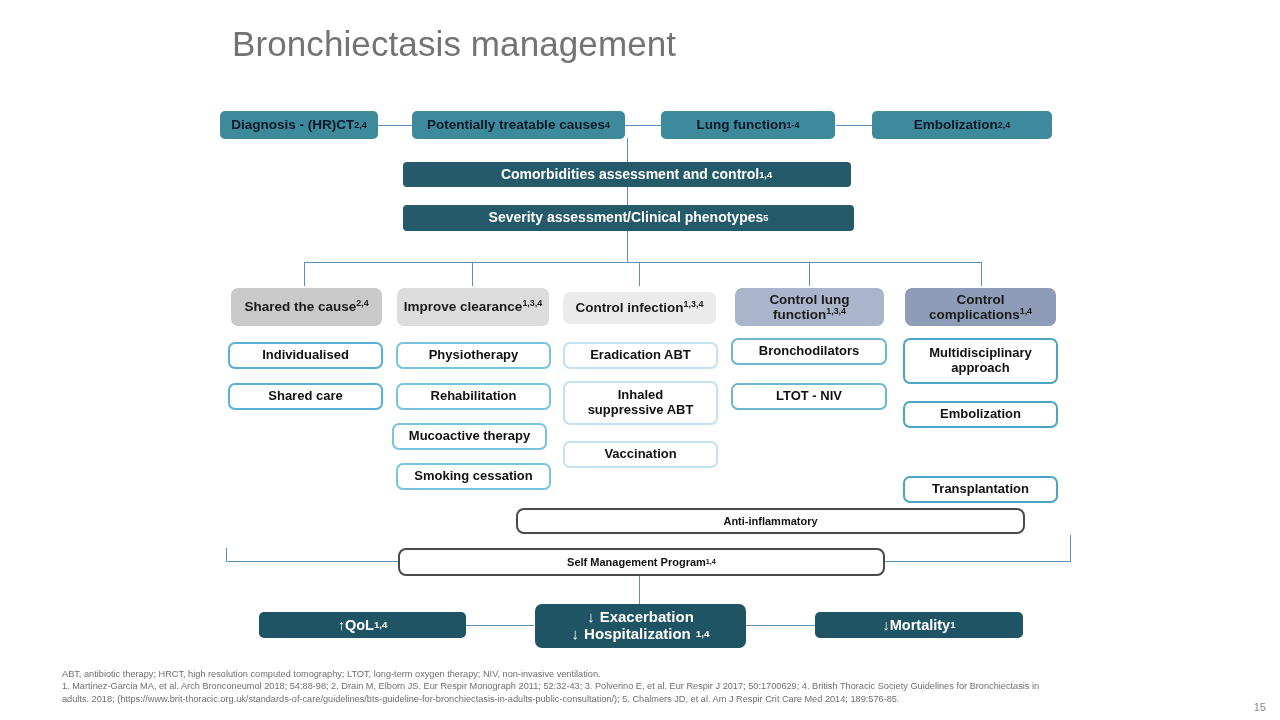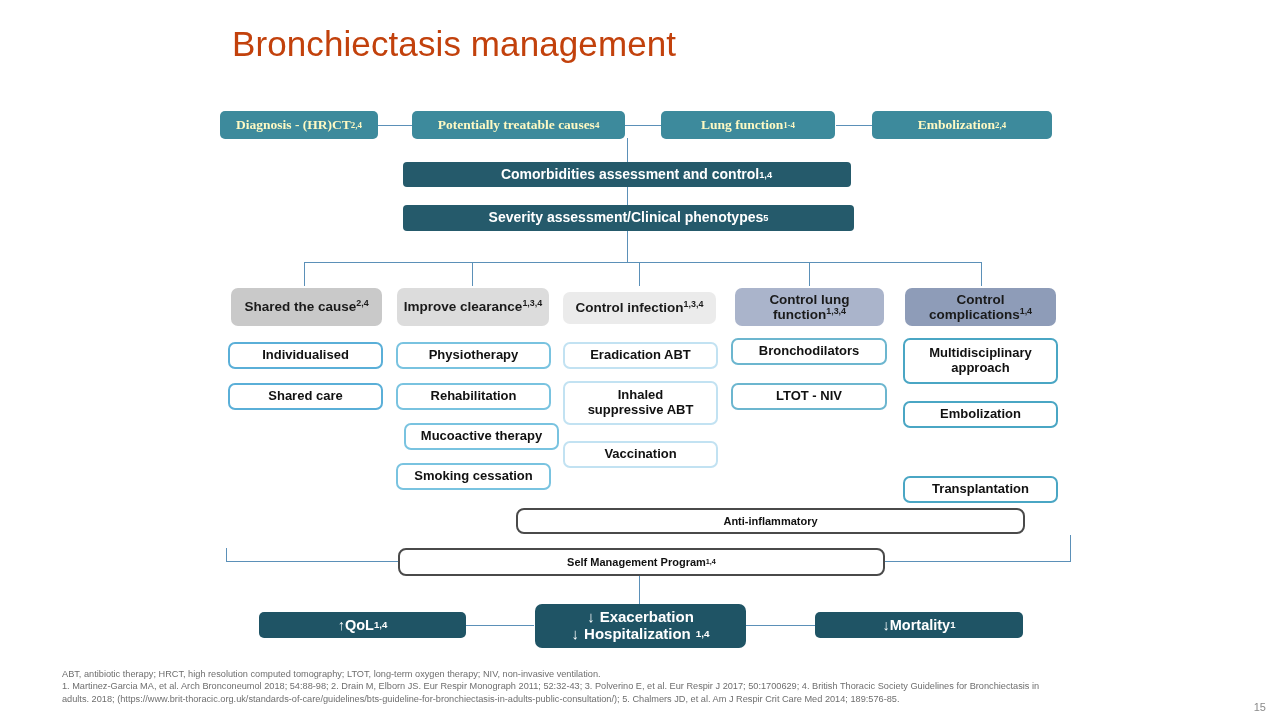--- a/index.html
+++ b/index.html
@@ -22,21 +22,21 @@
     background: #ffffff;
   }
 
   
   .slide-title {
     position: absolute;
     left: 232px;
     top: 24px;
     font-size: 35px;
     font-weight: 400;
-    color: #c2410c;
+    color: #737373;
     letter-spacing: 0.1px;
     white-space: nowrap;
   }
 
   
   .page-num {
     position: absolute;
     right: 14px;
     bottom: 7px;
     font-size: 11px;
@@ -51,24 +51,23 @@
     align-items: center;
     justify-content: center;
     text-align: center;
     font-weight: bold;
     line-height: 1.12;
   }
 
   
   .teal-pill {
     background: #3d8a9c;
-    color: #fef9c3;
+    color: #0f172a;
     border-radius: 5px;
     font-size: 13.5px;
-    font-family: Liberation Serif, serif;
   }
   
   .teal-band {
     background: #255a6b;
     color: #ffffff;
     border-radius: 4px;
     font-size: 14px;
   }
   
   .teal-outcome {
@@ -207,21 +206,21 @@
 
   <div class="box col-head" style="left:397px; top:288px; width:152px; height:38px; background:#dcdcdc;">
     <div><span>Improve clearance</span><sup>1,3,4</sup></div>
   </div>
   <div class="box sub-item" style="left:396px; top:342px; width:155px; height:27px; border-color:#79c3e0;">
     <span>Physiotherapy</span>
   </div>
   <div class="box sub-item" style="left:396px; top:383px; width:155px; height:27px; border-color:#79c3e0;">
     <span>Rehabilitation</span>
   </div>
-  <div class="box sub-item" style="left:404px; top:423px; width:155px; height:27px; border-color:#79c3e0;">
+  <div class="box sub-item" style="left:392px; top:423px; width:155px; height:27px; border-color:#79c3e0;">
     <span>Mucoactive therapy</span>
   </div>
   <div class="box sub-item" style="left:396px; top:463px; width:155px; height:27px; border-color:#79c3e0;">
     <span>Smoking cessation</span>
   </div>
 
   <div class="box col-head" style="left:563px; top:292px; width:153px; height:32px; background:#ebebeb;">
     <div><span>Control infection</span><sup>1,3,4</sup></div>
   </div>
   <div class="box sub-item" style="left:563px; top:342px; width:155px; height:27px; border-color:#c2e2f2;">

